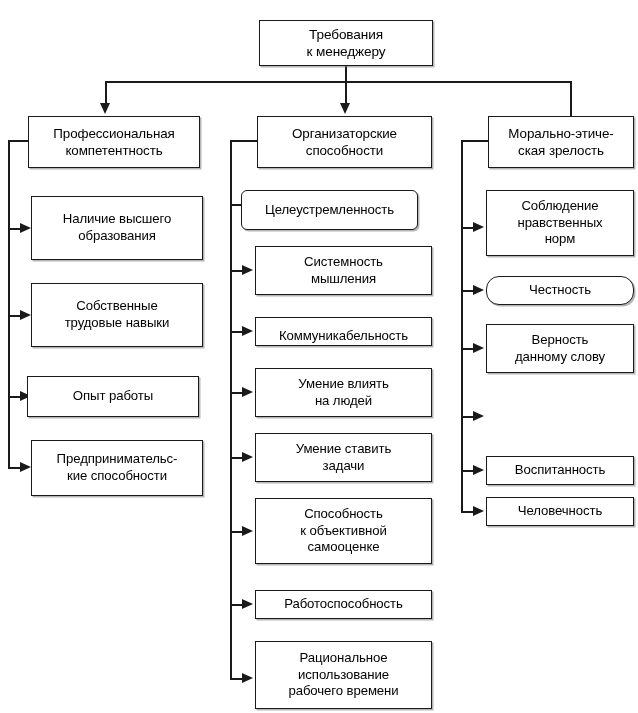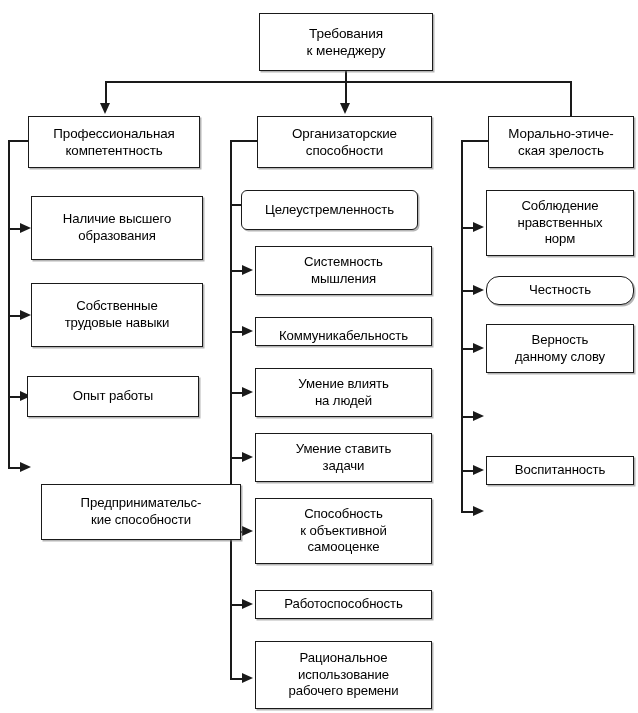--- a/index.html
+++ b/index.html
@@ -64,21 +64,21 @@
     border-bottom: 5.5px solid transparent;
     border-left: 11px solid #1a1a1a;
     z-index: 2;
   }
 </style>
 </head>
 <body>
 
 <div id="canvas">
 
-  <div class="box root" style="left:259px; top:13px; width:174px; height:58px;">
+  <div class="box root" style="left:259px; top:20px; width:174px; height:46px;">
     <span>Требования
 к менеджеру</span>
   </div>
 
   <div class="vline" style="left:345px; top:55px; height:26px;"></div>
 
   <div class="hline" style="left:105px; top:81px; width:466px;"></div>
 
   <div class="vline" style="left:105px; top:81px; height:23px;"></div>
   <div class="arrow-down" style="left:100px; top:103px;"></div>
@@ -121,21 +121,21 @@
   </div>
 
   <div class="hline" style="left:8px; top:396px; width:14px;"></div>
   <div class="arrow-right" style="left:20px; top:391px;"></div>
   <div class="box" style="left:27px; top:376px; width:172px; height:41px;">
     <span>Опыт работы</span>
   </div>
 
   <div class="hline" style="left:8px; top:467px; width:14px;"></div>
   <div class="arrow-right" style="left:20px; top:462px;"></div>
-  <div class="box" style="left:41px; top:440px; width:200px; height:56px;margin-top:44px;">
+  <div class="box" style="left:31px; top:440px; width:172px; height:56px;">
     <span>Предпринимательс-
 кие способности</span>
   </div>
 
   <div class="hline" style="left:230px; top:140px; width:28px;"></div>
   <div class="vline" style="left:230px; top:140px; height:538px;"></div>
 
   <div class="hline" style="left:230px; top:204px; width:14px;"></div>
   <div class="arrow-right" style="left:242px; top:199px;"></div>
   <div class="box" style="left:241px; top:190px; width:177px; height:40px;border-radius:6px;">
@@ -219,14 +219,17 @@
   <div class="arrow-right" style="left:473px; top:411px;"></div>
 
   <div class="hline" style="left:461px; top:470px; width:14px;"></div>
   <div class="arrow-right" style="left:473px; top:465px;"></div>
   <div class="box" style="left:486px; top:456px; width:148px; height:29px;">
     <span>Воспитанность</span>
   </div>
 
   <div class="hline" style="left:461px; top:511px; width:14px;"></div>
   <div class="arrow-right" style="left:473px; top:506px;"></div>
+  <div class="box" style="left:486px; top:497px; width:148px; height:29px;">
+    <span>Человечность</span>
+  </div>
 
 </div>
 
 </body></html>

